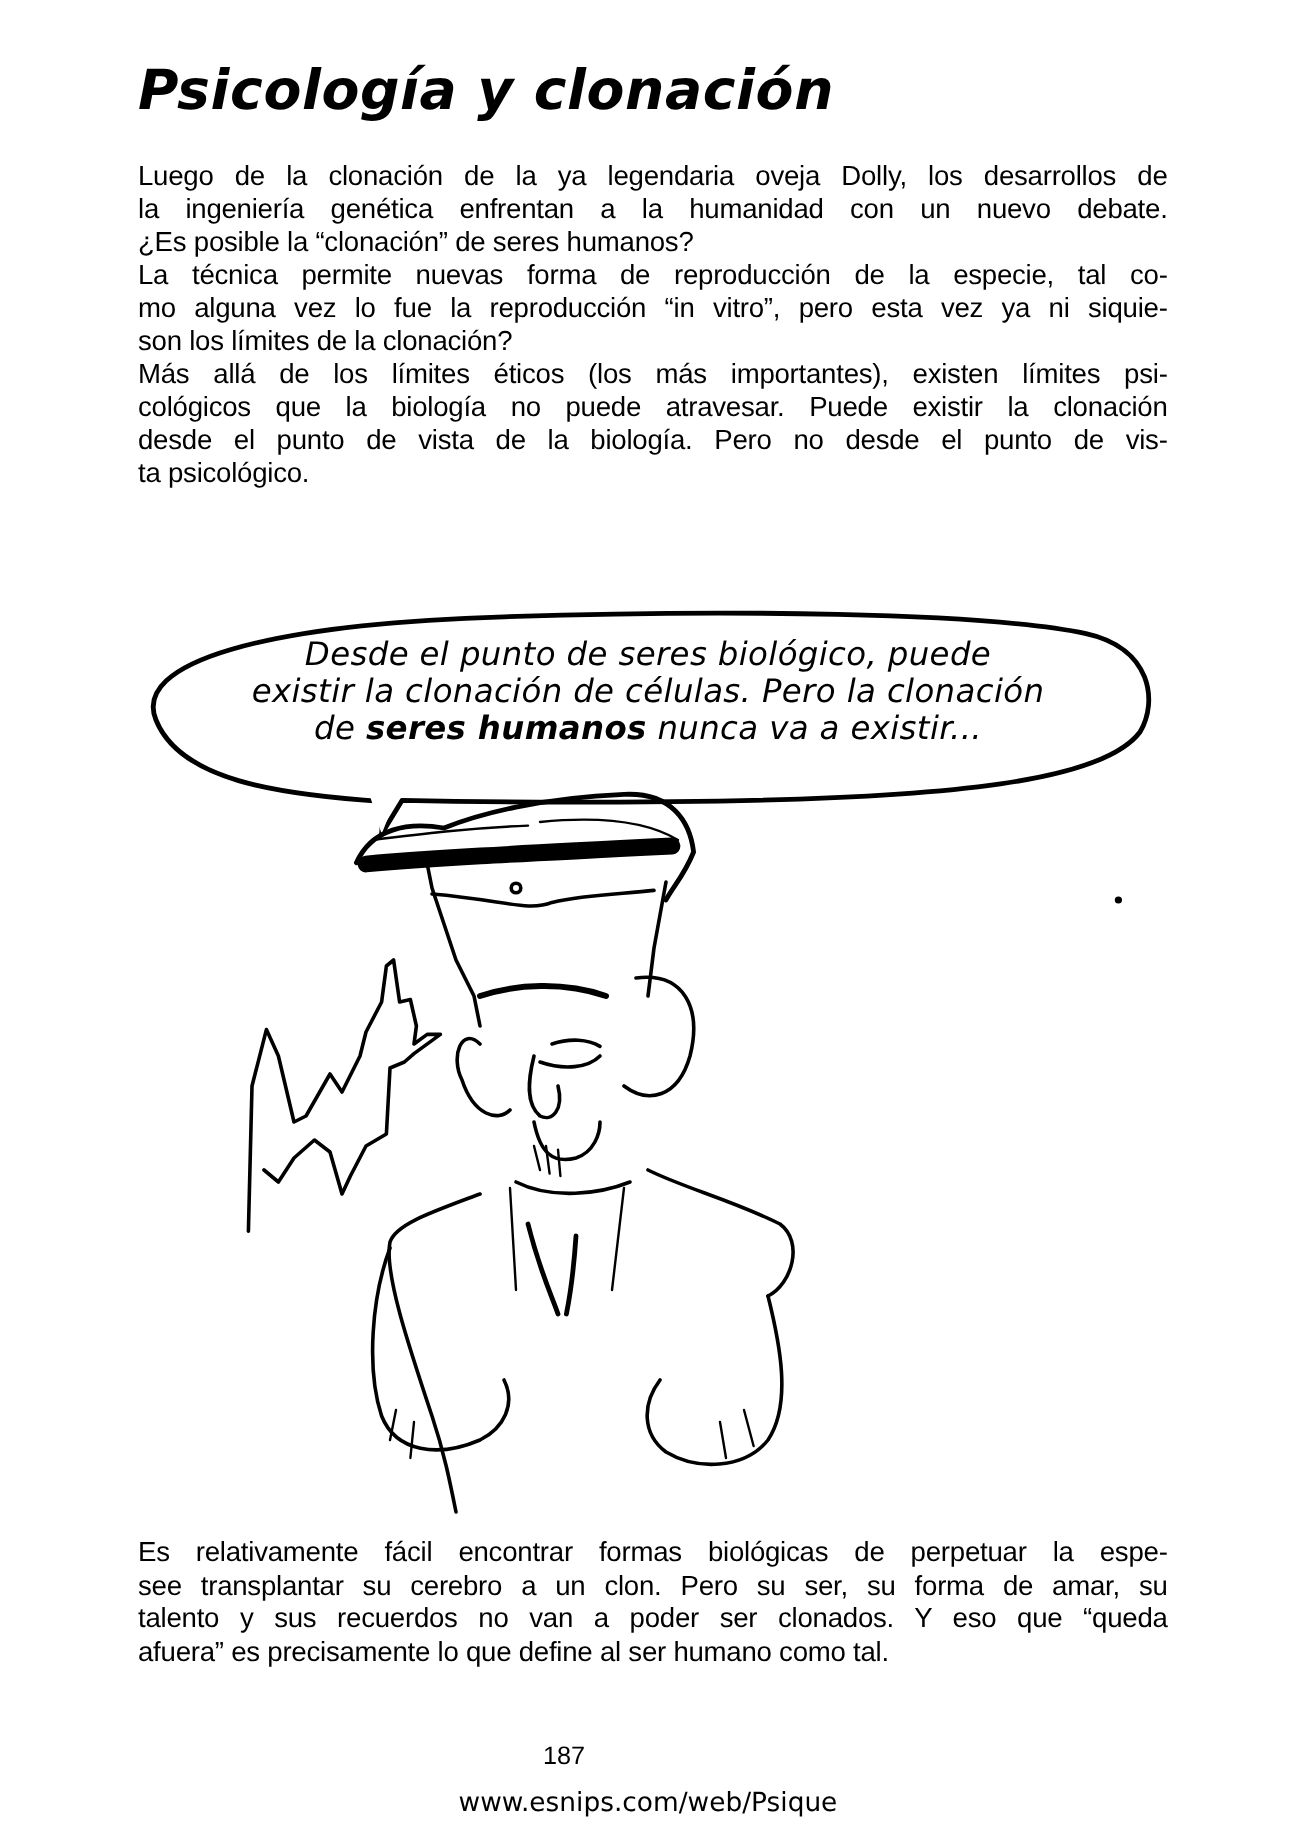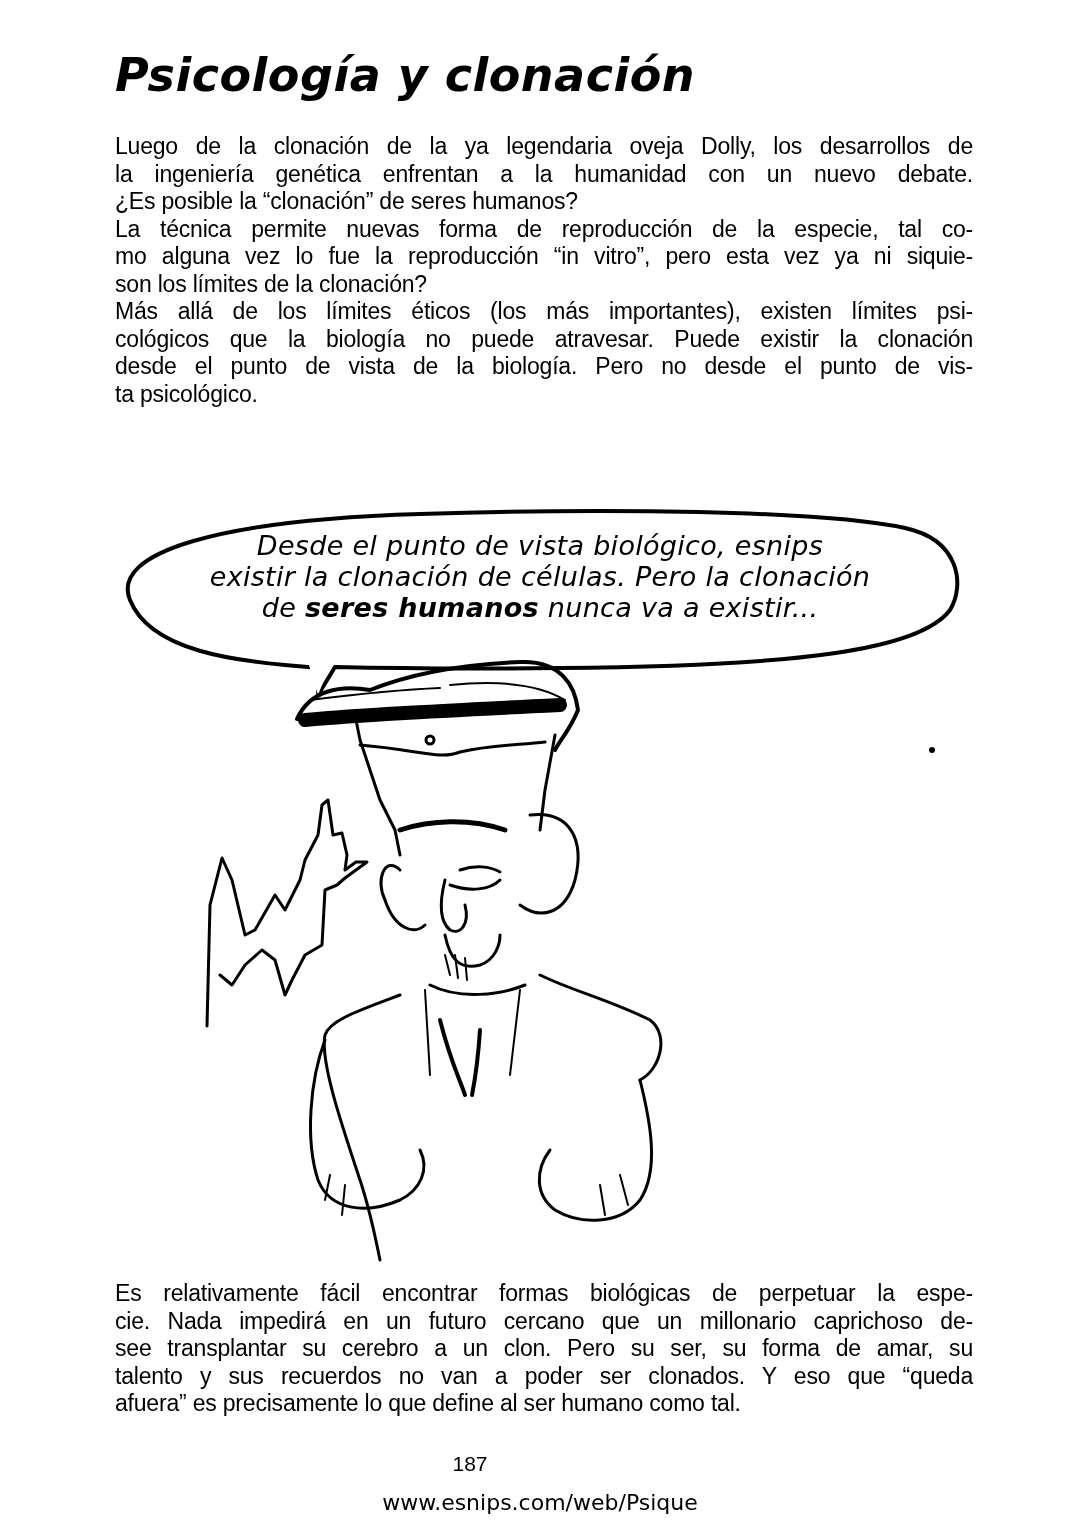--- a/index.html
+++ b/index.html
@@ -64,21 +64,21 @@
            C 600 508, 820 510, 905 528
            C 960 540, 965 585, 950 610
            C 920 650, 800 666, 560 668
            C 470 669, 380 668, 335 667
            L 318 695
            Z" fill="none" stroke="#000" stroke-width="4" stroke-linejoin="round"></path>
   <path d="M 308 662 L 318 695 L 330 665" fill="#fff" stroke="none"></path>
 </svg>
 
 <div class="bubble-text">
-  <div>Desde el punto de vista biológico, esnips</div>
+  <div>Desde el punto de seres biológico, puede</div>
   <div>existir la clonación de células. Pero la clonación</div>
   <div><span>de </span><b>seres humanos</b><span> nunca va a existir...</span></div>
 </div>
 
 <svg class="illustration" viewBox="190 640 780 630" width="780" height="630">
   <g fill="none" stroke="#000" stroke-width="3" stroke-linecap="round" stroke-linejoin="round">
 
     <path d="M 207 1026 L 210 905 L 222 858 L 232 880 L 245 935 L 255 930 L 275 895 L 285 910 L 300 880 L 305 860 L 318 835 L 322 805 L 328 800 L 333 835 L 342 833 L 347 855 L 345 870 L 356 862 L 367 862 L 345 878 L 337 885 L 325 890 L 322 945 L 305 955 L 292 980 L 285 995 L 275 960 L 262 950 L 245 965 L 232 985 L 220 975"></path>
 
     <path d="M 297 719 C 310 690, 340 685, 370 690 C 400 678, 450 665, 520 662 C 560 660, 575 685, 578 710 C 570 730, 560 740, 555 750" stroke-width="4"></path>
@@ -111,20 +111,19 @@
 
     <path d="M 325 1040 C 310 1080, 305 1140, 318 1180 C 330 1210, 365 1215, 400 1200 C 420 1190, 430 1170, 420 1150"></path>
     <path d="M 640 1080 C 650 1120, 660 1170, 640 1200 C 620 1225, 580 1225, 555 1210 C 535 1195, 535 1170, 550 1150"></path>
     <path d="M 330 1175 L 325 1200 M 345 1185 L 342 1215 M 600 1185 L 605 1215 M 620 1175 L 628 1205" stroke-width="2"></path>
   </g>
   <circle cx="932" cy="750" r="3" fill="#000"></circle>
 </svg>
 
 <div class="para" id="closing">
   <span class="line">Es relativamente fácil encontrar formas biológicas de perpetuar la espe-</span>
-  <span class="line">cie. Nada impedirá en un futuro cercano que un millonario caprichoso de-</span>
   <span class="line">see transplantar su cerebro a un clon. Pero su ser, su forma de amar, su</span>
   <span class="line">talento y sus recuerdos no van a poder ser clonados. Y eso que “queda</span>
   <span class="line last">afuera” es precisamente lo que define al ser humano como tal.</span>
 </div>
 
 <div class="page-number">187</div>
 <div class="footer-url">www.esnips.com/web/Psique</div>
 
 </body></html>

